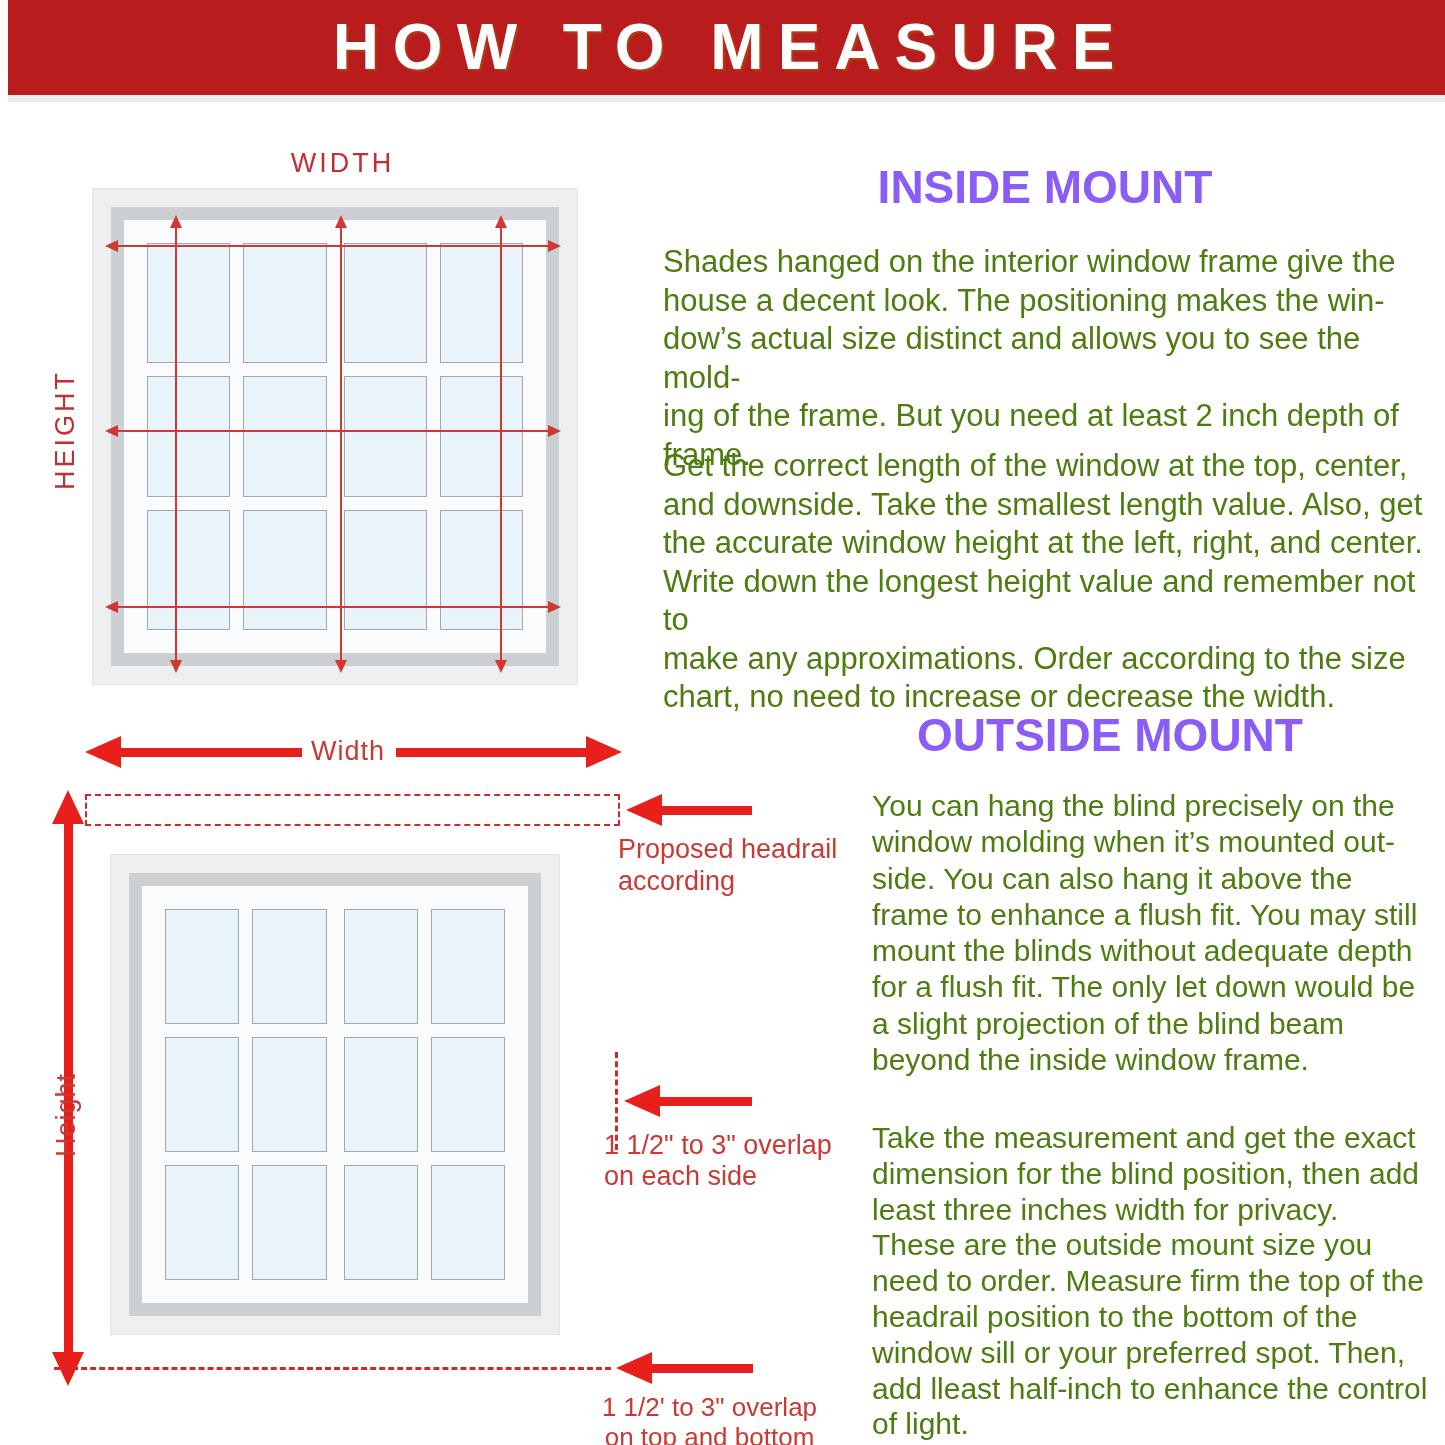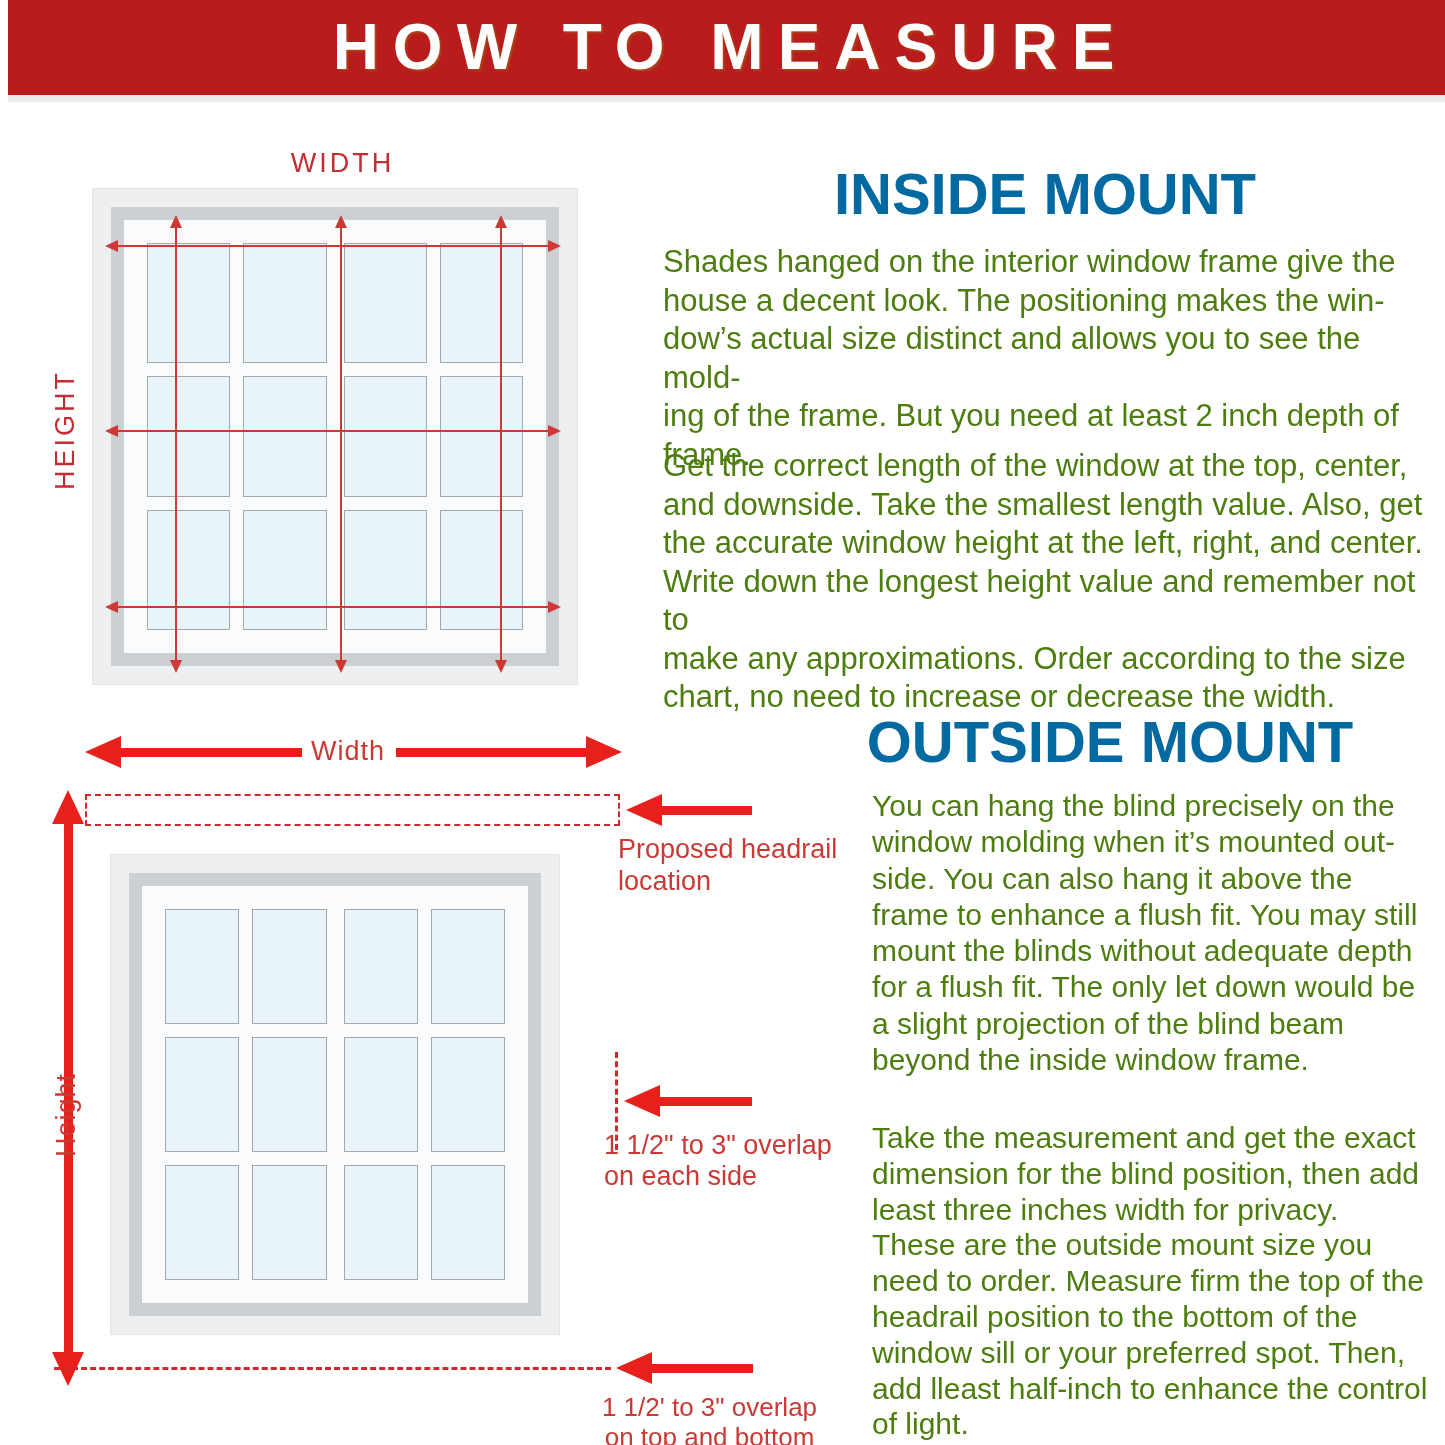--- a/index.html
+++ b/index.html
@@ -48,21 +48,21 @@
   .fatv-both::after{content:"";position:absolute;bottom:-34px;left:-12px;width:0;height:0;
     border-left:16px solid transparent;border-right:16px solid transparent;border-top:34px solid #e8201c;}
   
   .dash-rect{position:absolute;border:2px dashed #cf2a2a;}
   .dash-h{position:absolute;border-top:3px dashed #cf2a2a;}
   .dash-v{position:absolute;border-left:3px dashed #cf2a2a;}
   
   .red-cap{position:absolute;color:#c22e34;font-size:27px;letter-spacing:3px;text-align:center;}
   .vrot{transform:rotate(-90deg);transform-origin:center;}
   .red-note{position:absolute;color:#c93a35;font-size:27px;line-height:32px;white-space:pre-line;}
-  .mount-heading{position:absolute;color:#0369a1;font-size:58px;font-weight:bold;text-align:center;white-space:nowrap;}
+  .mount-heading{position:absolute;color:#8b5cf6;font-size:46px;font-weight:bold;text-align:center;white-space:nowrap;}
   .body-text{position:absolute;color:#4d7c0f;white-space:pre-line;}
 </style>
 </head>
 <body>
 
 <div id="canvas">
 
   <div class="banner">
     <div class="banner-title">HOW TO MEASURE</div>
   </div>
@@ -101,21 +101,21 @@
   <div class="tl-v" style="left:340px;top:228px;height:432px;"></div>
   <div class="tl-v" style="left:500px;top:228px;height:432px;"></div>
 
   <div class="fat-h fath-left" style="left:121px;top:748px;width:181px;"></div>
   <div class="red-cap" style="left:300px;top:736px;width:96px;letter-spacing:1px;color:#c93a35;">Width</div>
   <div class="fat-h fath-right" style="left:396px;top:748px;width:190px;"></div>
 
   <div class="dash-rect" style="left:85px;top:794px;width:531px;height:28px;"></div>
   <div class="fat-h fath-left" style="left:662px;top:806px;width:90px;"></div>
   <div class="red-note" style="left:618px;top:833px;width:240px;">Proposed headrail
-location</div>
+according</div>
 
   <div class="fat-v fatv-both" style="left:64px;top:824px;height:528px;"></div>
   <div class="red-cap vrot" style="left:-9px;top:1100px;width:150px;height:30px;letter-spacing:1px;color:#c93a35;">Height</div>
 
   <div class="window" style="left:110px;top:854px;width:450px;height:481px;">
     <div class="w-outer"></div>
     <div class="w-bevel"></div>
     <div class="w-white"></div>
     <div class="w-sashes">
       <div class="sash">

